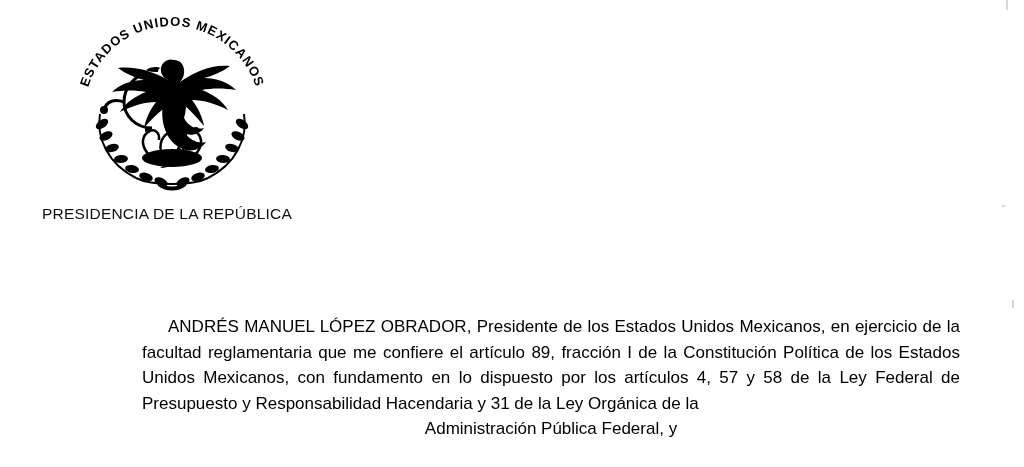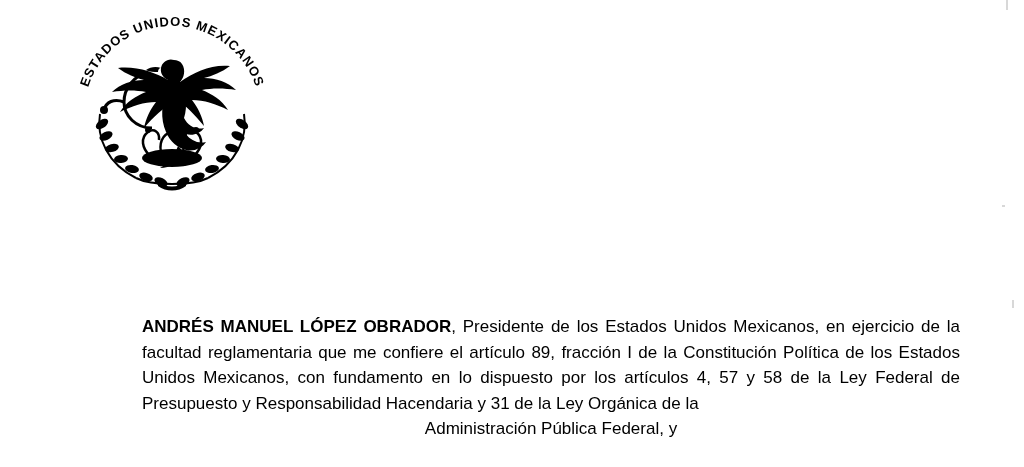--- a/index.html
+++ b/index.html
@@ -46,21 +46,21 @@
     width: 818px;
   }
   .para {
     margin: 0;
     font-size: 17px;
     line-height: 25.5px;
     text-align: justify;
     text-justify: inter-word;
     color: #000;
   }
-  .para b { font-weight: bold; }
+  .para b { font-weight: normal; margin-left: 26px; }
 
   
   .para .last-line {
     display: block;
     text-align: center;
   }
 
   
   .edge-mark {
     position: absolute;
@@ -135,20 +135,21 @@
       <g fill="none" stroke="#000" stroke-width="3">
         <path d="M86,66 C72,70 62,82 62,96 C62,110 74,122 90,122"></path>
         <path d="M62,96 C52,92 44,96 42,104"></path>
       </g>
       <g fill="#000">
         <circle cx="42" cy="104" r="4"></circle>
       </g>
     </svg>
   </div>
 
+  <div class="header-caption">PRESIDENCIA DE LA REPÚBLICA</div>
 
   <div class="body-block">
     <p class="para"><b>ANDRÉS MANUEL LÓPEZ OBRADOR</b><span>, Presidente de los Estados Unidos Mexicanos, en ejercicio de la facultad reglamentaria que me confiere el artículo 89, fracción I de la Constitución Política de los Estados Unidos Mexicanos, con fundamento en lo dispuesto por los artículos 4, 57 y 58 de la Ley Federal de Presupuesto y Responsabilidad Hacendaria y 31 de la Ley Orgánica de la</span>
       <span class="last-line">Administración Pública Federal, y</span>
     </p>
   </div>
 
   <div class="edge-mark" style="left:1006px; top:0px; width:2px; height:10px;"></div>
   <div class="edge-mark" style="left:1002px; top:205px; width:3px; height:2px;"></div>
   <div class="edge-mark" style="left:1012px; top:300px; width:2px; height:8px;"></div>

